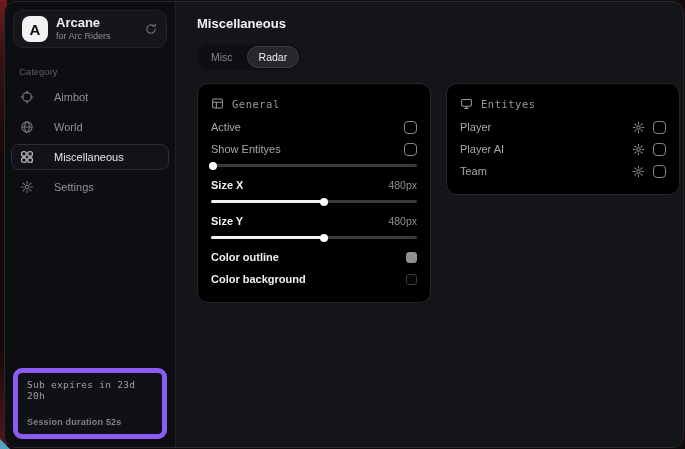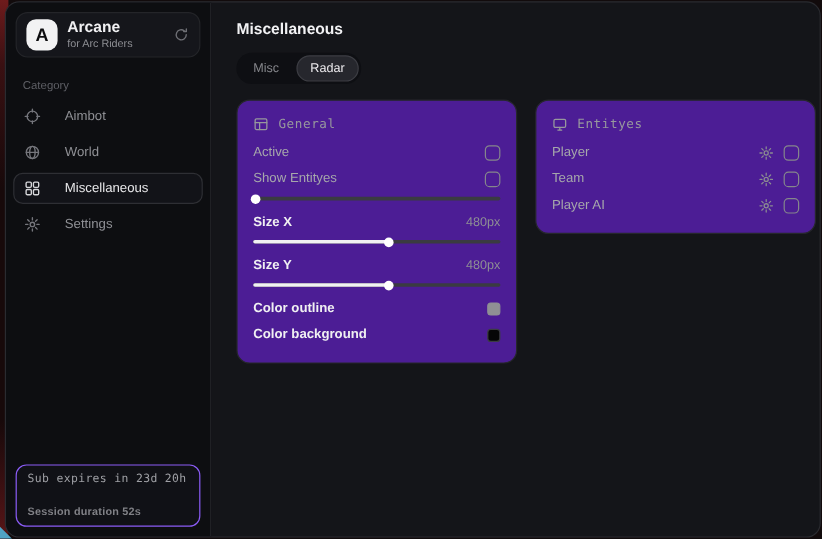--- a/index.html
+++ b/index.html
@@ -57,42 +57,42 @@
     border:1px solid transparent; border-radius:8px;
     color:#8f9095; font-size:11px; cursor:pointer;
   }
   .nav-item .ni-icon { display:flex; color:#75767c; }
   .nav-item.selected { color:#e7e7e9; background:#121318; border-color:#2e2f34; }
   .nav-item.selected .ni-icon { color:#d6d7da; }
 
   .sidebar-spacer { flex:1; }
   .sub-box {
     margin:8px; padding:6px 9px 7px;
-    border:1px solid #8b5cf6; border-radius:9px; background:#101116;
+    border:5px solid #8b5cf6; border-radius:9px; background:#101116;
   }
   .sub-line1 { font-size:9.5px; color:#9fa0a5; letter-spacing:0.3px; }
   .sub-line2 { font-size:9px; color:#808186; margin-top:16px; font-weight:bold; letter-spacing:0.2px; }
 
   
   .main { flex:1; padding:14px 14px 0 21px; position:relative; }
   .page-title { font-size:13px; font-weight:bold; color:#f2f2f4; }
 
   .tabs {
     display:inline-flex; align-items:center; gap:2px;
     background:#0e0f13; border-radius:14px; padding:2px; margin-top:13px;
   }
   .tab {
     font-size:10.5px; color:#85868b; padding:4px 11px; border-radius:12px;
     border:1px solid transparent; cursor:pointer;
   }
   .tab.active { color:#eceaed; background:#26272d; border-color:#3c3d43; }
 
   .panels { display:flex; gap:15px; margin-top:13px; align-items:flex-start; }
   .panel {
-    width:234px; background:#4c1d95; border:1px solid #26272c;
+    width:234px; background:#000000; border:1px solid #26272c;
     border-radius:11px; padding:10px 13px 12px;
   }
   .panel-header {
     display:flex; align-items:center; gap:8px;
     color:#97989d; font-size:10.5px; letter-spacing:0.5px; margin:3px 0 6px;
   }
   .panel-header .ph-icon { display:flex; color:#97989d; }
 
   .row { display:flex; align-items:center; justify-content:space-between; min-height:22px; }
   .row-label { font-size:11px; color:#a6a7ab; }
@@ -277,41 +277,41 @@
                 <span class="gear-btn" style="display: flex;">
                   <svg width="13" height="13" viewBox="0 0 16 16" fill="none" stroke="currentColor" stroke-width="1.3" stroke-linecap="round" stroke-linejoin="round">
                     <circle cx="8" cy="8" r="2.1"></circle>
                     <path d="M8 1.6v2.1M8 12.3v2.1M1.6 8h2.1M12.3 8h2.1M3.5 3.5 5 5M11 11l1.5 1.5M12.5 3.5 11 5M5 11l-1.5 1.5"></path>
                   </svg>
                 </span>
                 <span class="checkbox"></span>
               </span>
             </div>
             <div class="row">
+              <span class="row-label">Player AI</span>
+              <span class="row-right">
+                <span class="gear-btn" style="display: flex;">
+                  <svg width="13" height="13" viewBox="0 0 16 16" fill="none" stroke="currentColor" stroke-width="1.3" stroke-linecap="round" stroke-linejoin="round">
+                    <circle cx="8" cy="8" r="2.1"></circle>
+                    <path d="M8 1.6v2.1M8 12.3v2.1M1.6 8h2.1M12.3 8h2.1M3.5 3.5 5 5M11 11l1.5 1.5M12.5 3.5 11 5M5 11l-1.5 1.5"></path>
+                  </svg>
+                </span>
+                <span class="checkbox"></span>
+              </span>
+            </div>
+            <div class="row">
               <span class="row-label">Team</span>
               <span class="row-right">
                 <span class="gear-btn" style="display: flex;">
                   <svg width="13" height="13" viewBox="0 0 16 16" fill="none" stroke="currentColor" stroke-width="1.3" stroke-linecap="round" stroke-linejoin="round">
                     <circle cx="8" cy="8" r="2.1"></circle>
                     <path d="M8 1.6v2.1M8 12.3v2.1M1.6 8h2.1M12.3 8h2.1M3.5 3.5 5 5M11 11l1.5 1.5M12.5 3.5 11 5M5 11l-1.5 1.5"></path>
                   </svg>
                 </span>
                 <span class="checkbox"></span>
               </span>
             </div>
-            <div class="row">
-              <span class="row-label">Player AI</span>
-              <span class="row-right">
-                <span class="gear-btn" style="display: flex;">
-                  <svg width="13" height="13" viewBox="0 0 16 16" fill="none" stroke="currentColor" stroke-width="1.3" stroke-linecap="round" stroke-linejoin="round">
-                    <circle cx="8" cy="8" r="2.1"></circle>
-                    <path d="M8 1.6v2.1M8 12.3v2.1M1.6 8h2.1M12.3 8h2.1M3.5 3.5 5 5M11 11l1.5 1.5M12.5 3.5 11 5M5 11l-1.5 1.5"></path>
-                  </svg>
-                </span>
-                <span class="checkbox"></span>
-              </span>
-            </div>
           </div>
       </div>
     </div>
   </div>
 
 </div>
 
 </body></html>

